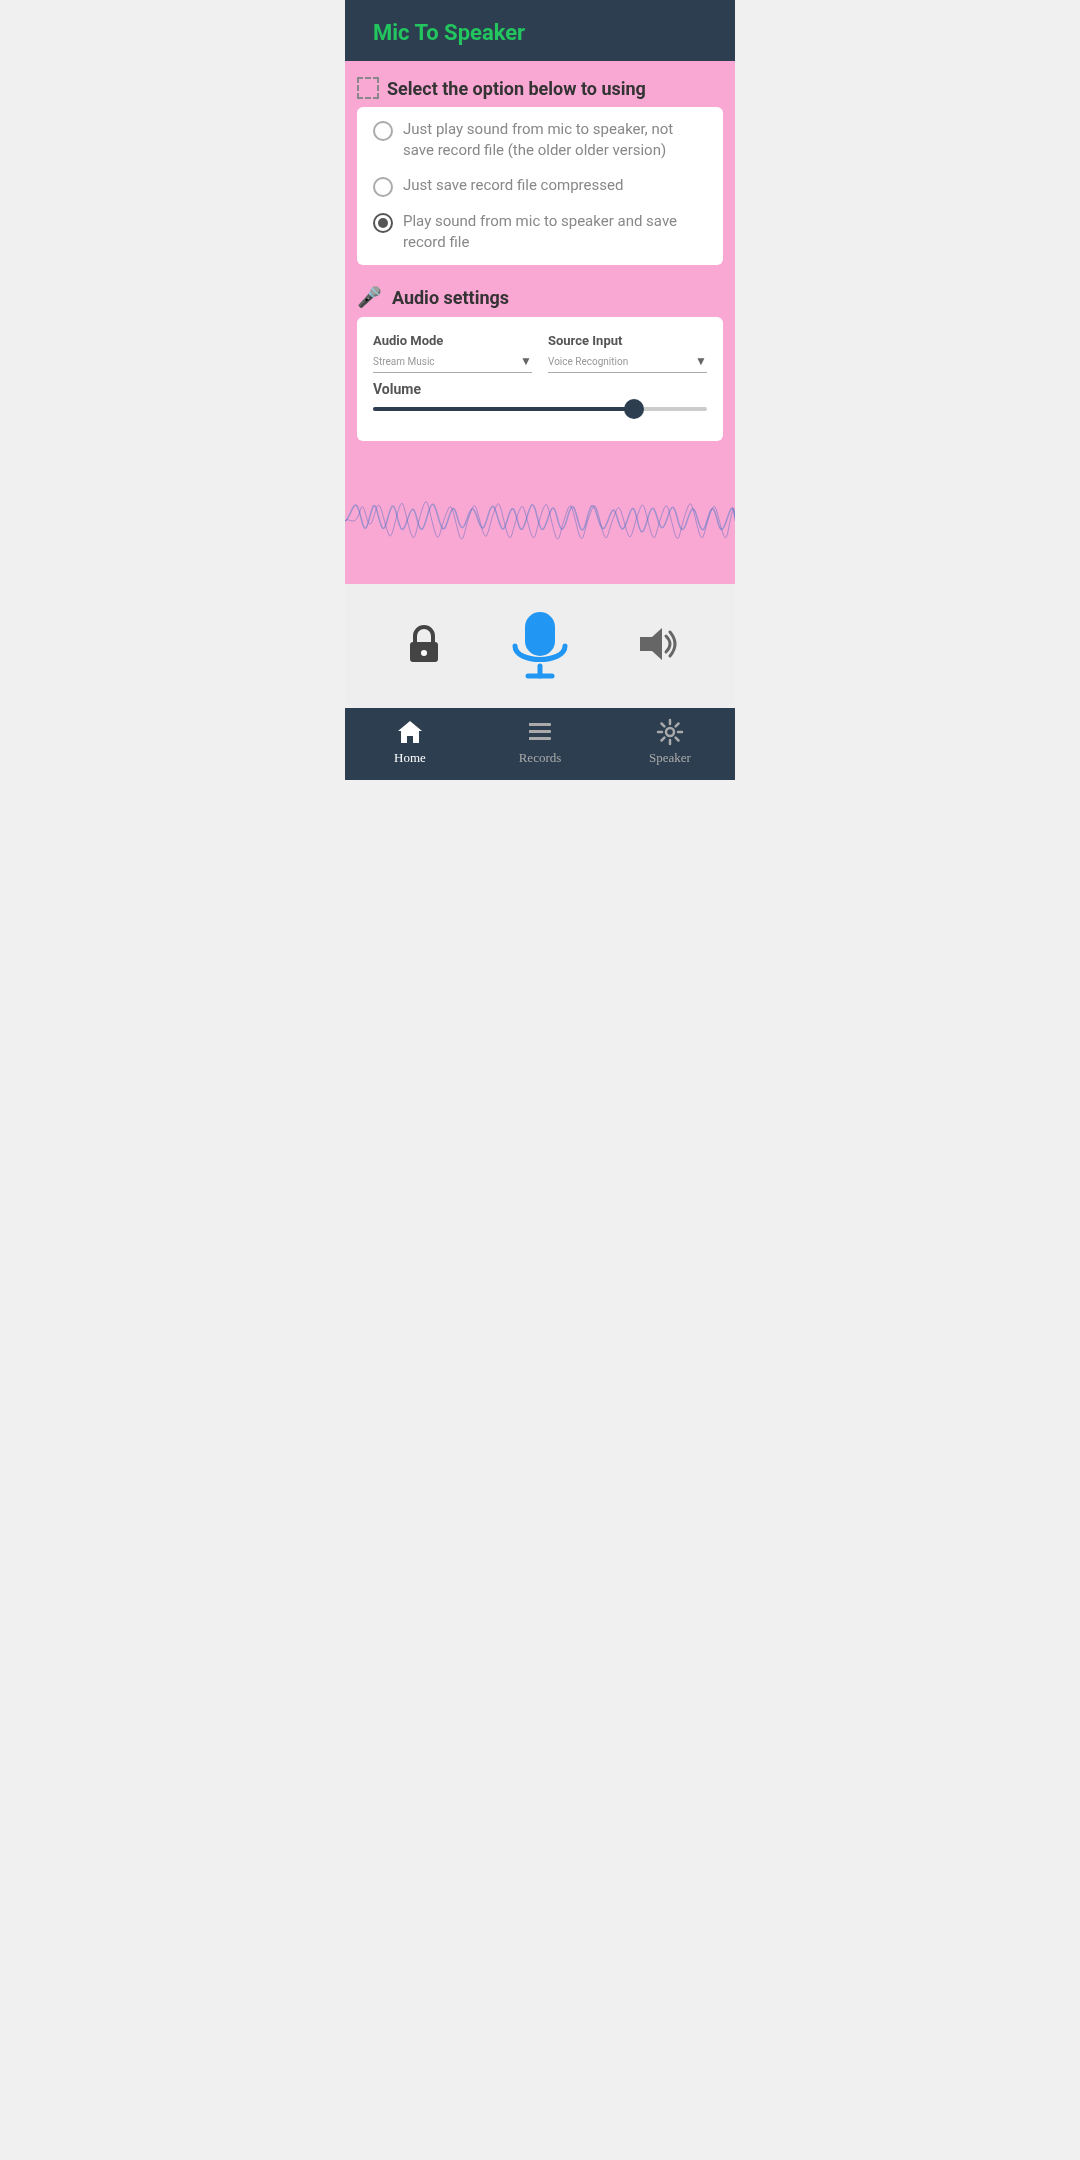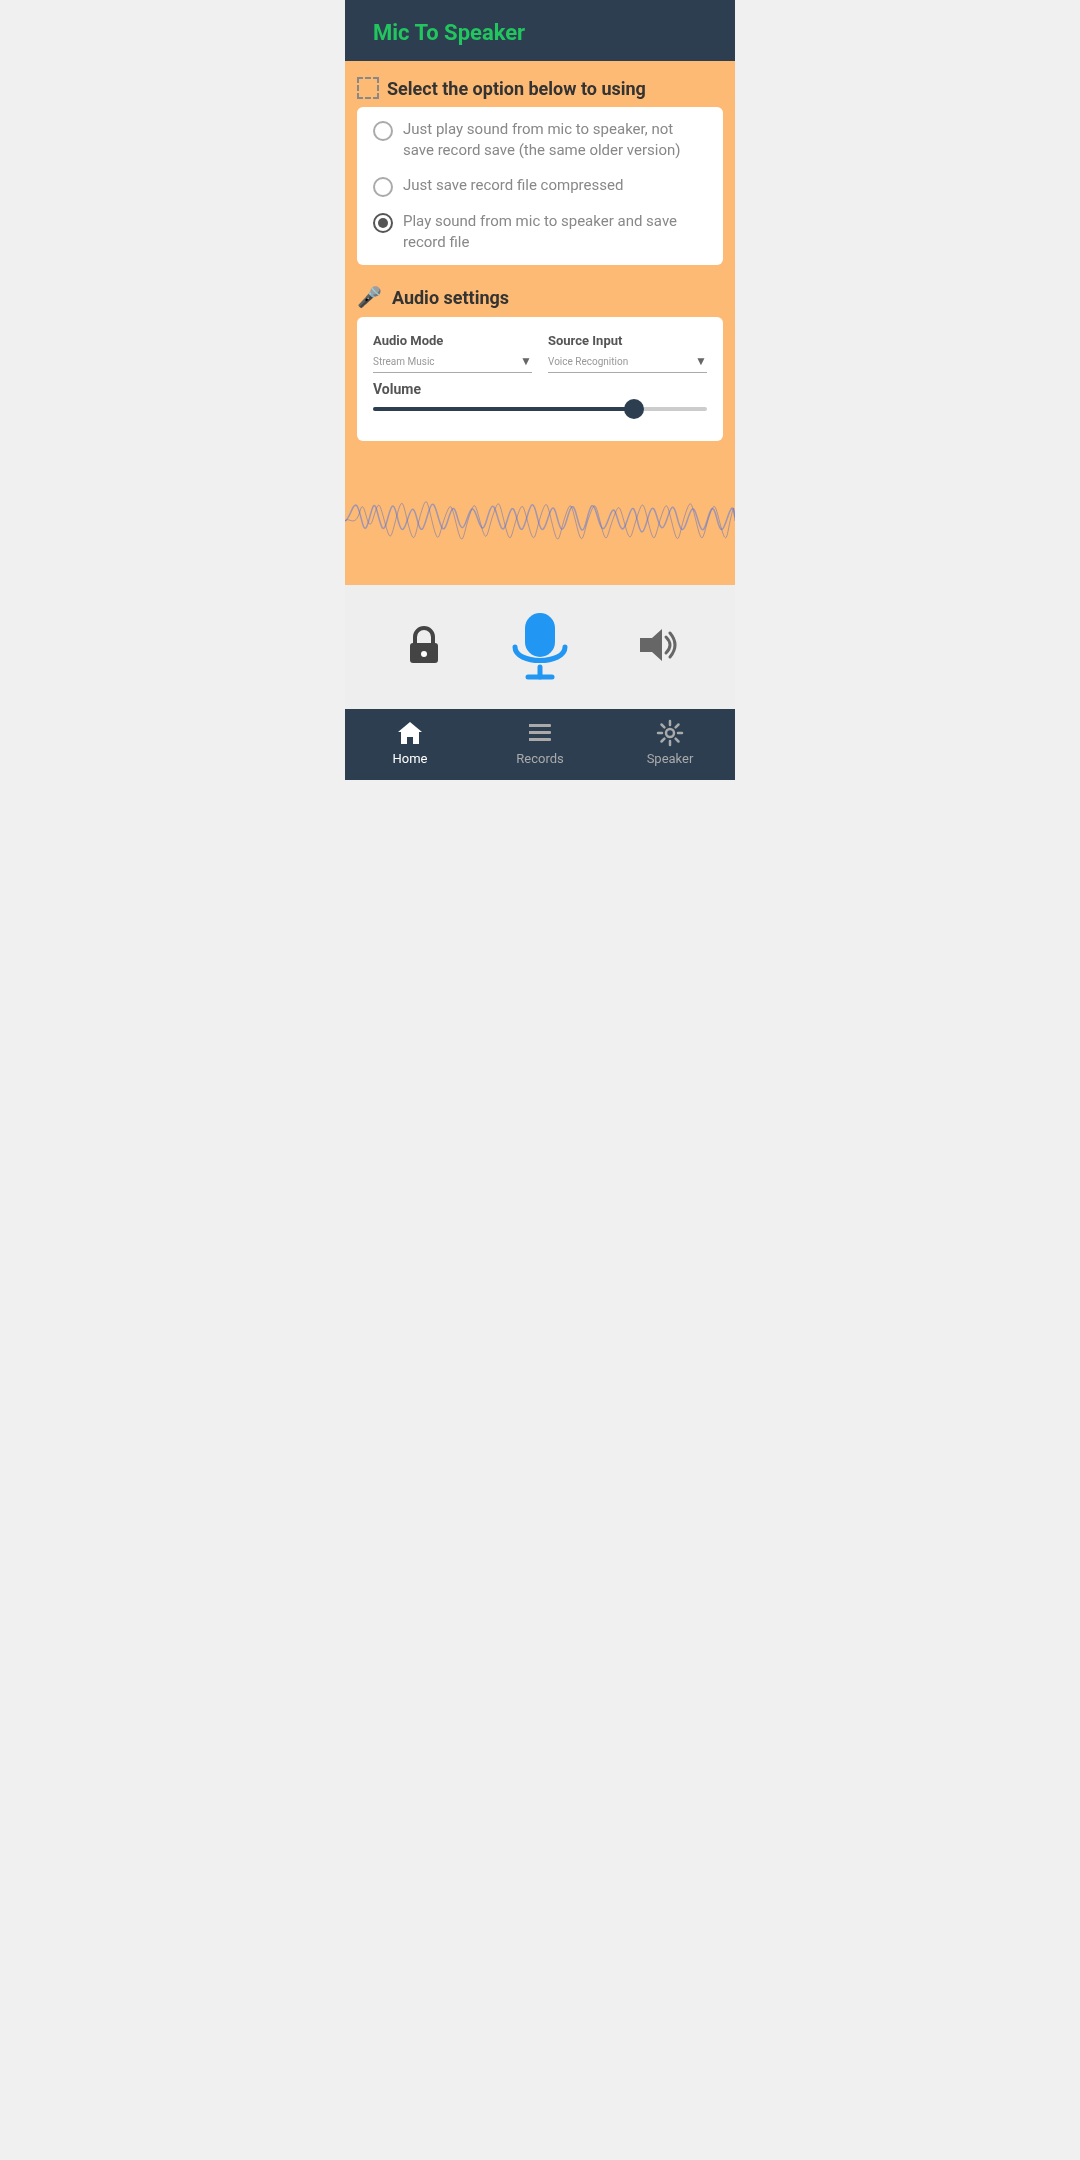--- a/index.html
+++ b/index.html
@@ -22,21 +22,21 @@
       background: #2c3e50;
       color: #22c55e;
       padding: 20px 28px 16px;
       font-size: 22px;
       font-weight: bold;
     }
 
     
     .content {
       flex: 1;
-      background: #fdba74;
+      background: #f9a8d4;
       overflow-y: auto;
       display: flex;
       flex-direction: column;
     }
 
     
     .section-title {
       display: flex;
       align-items: center;
       gap: 8px;
@@ -246,20 +246,21 @@
       color: #aaa;
       min-width: 80px;
     }
 
     .nav-item.active {
       color: white;
     }
 
     .nav-label {
       font-size: 13px;
+      font-family: Liberation Serif, serif;
     }
 
     
     .content::-webkit-scrollbar {
       width: 6px;
       background: #ddd;
     }
     .content::-webkit-scrollbar-thumb {
       background: #999;
       border-radius: 3px;
@@ -276,21 +277,21 @@
 
   <div class="section-title">
     <div class="dashed-icon"></div>
     <span>Select the option below to using</span>
   </div>
 
   <div class="options-card">
 
     <div class="radio-option">
       <div class="radio-circle"></div>
-      <span class="radio-label">Just play sound from mic to speaker, not save record save (the same older version)</span>
+      <span class="radio-label">Just play sound from mic to speaker, not save record file (the older older version)</span>
     </div>
 
     <div class="radio-option">
       <div class="radio-circle"></div>
       <span class="radio-label">Just save record file compressed</span>
     </div>
 
     <div class="radio-option">
       <div class="radio-circle selected"></div>
       <span class="radio-label">Play sound from mic to speaker and save record file</span>

